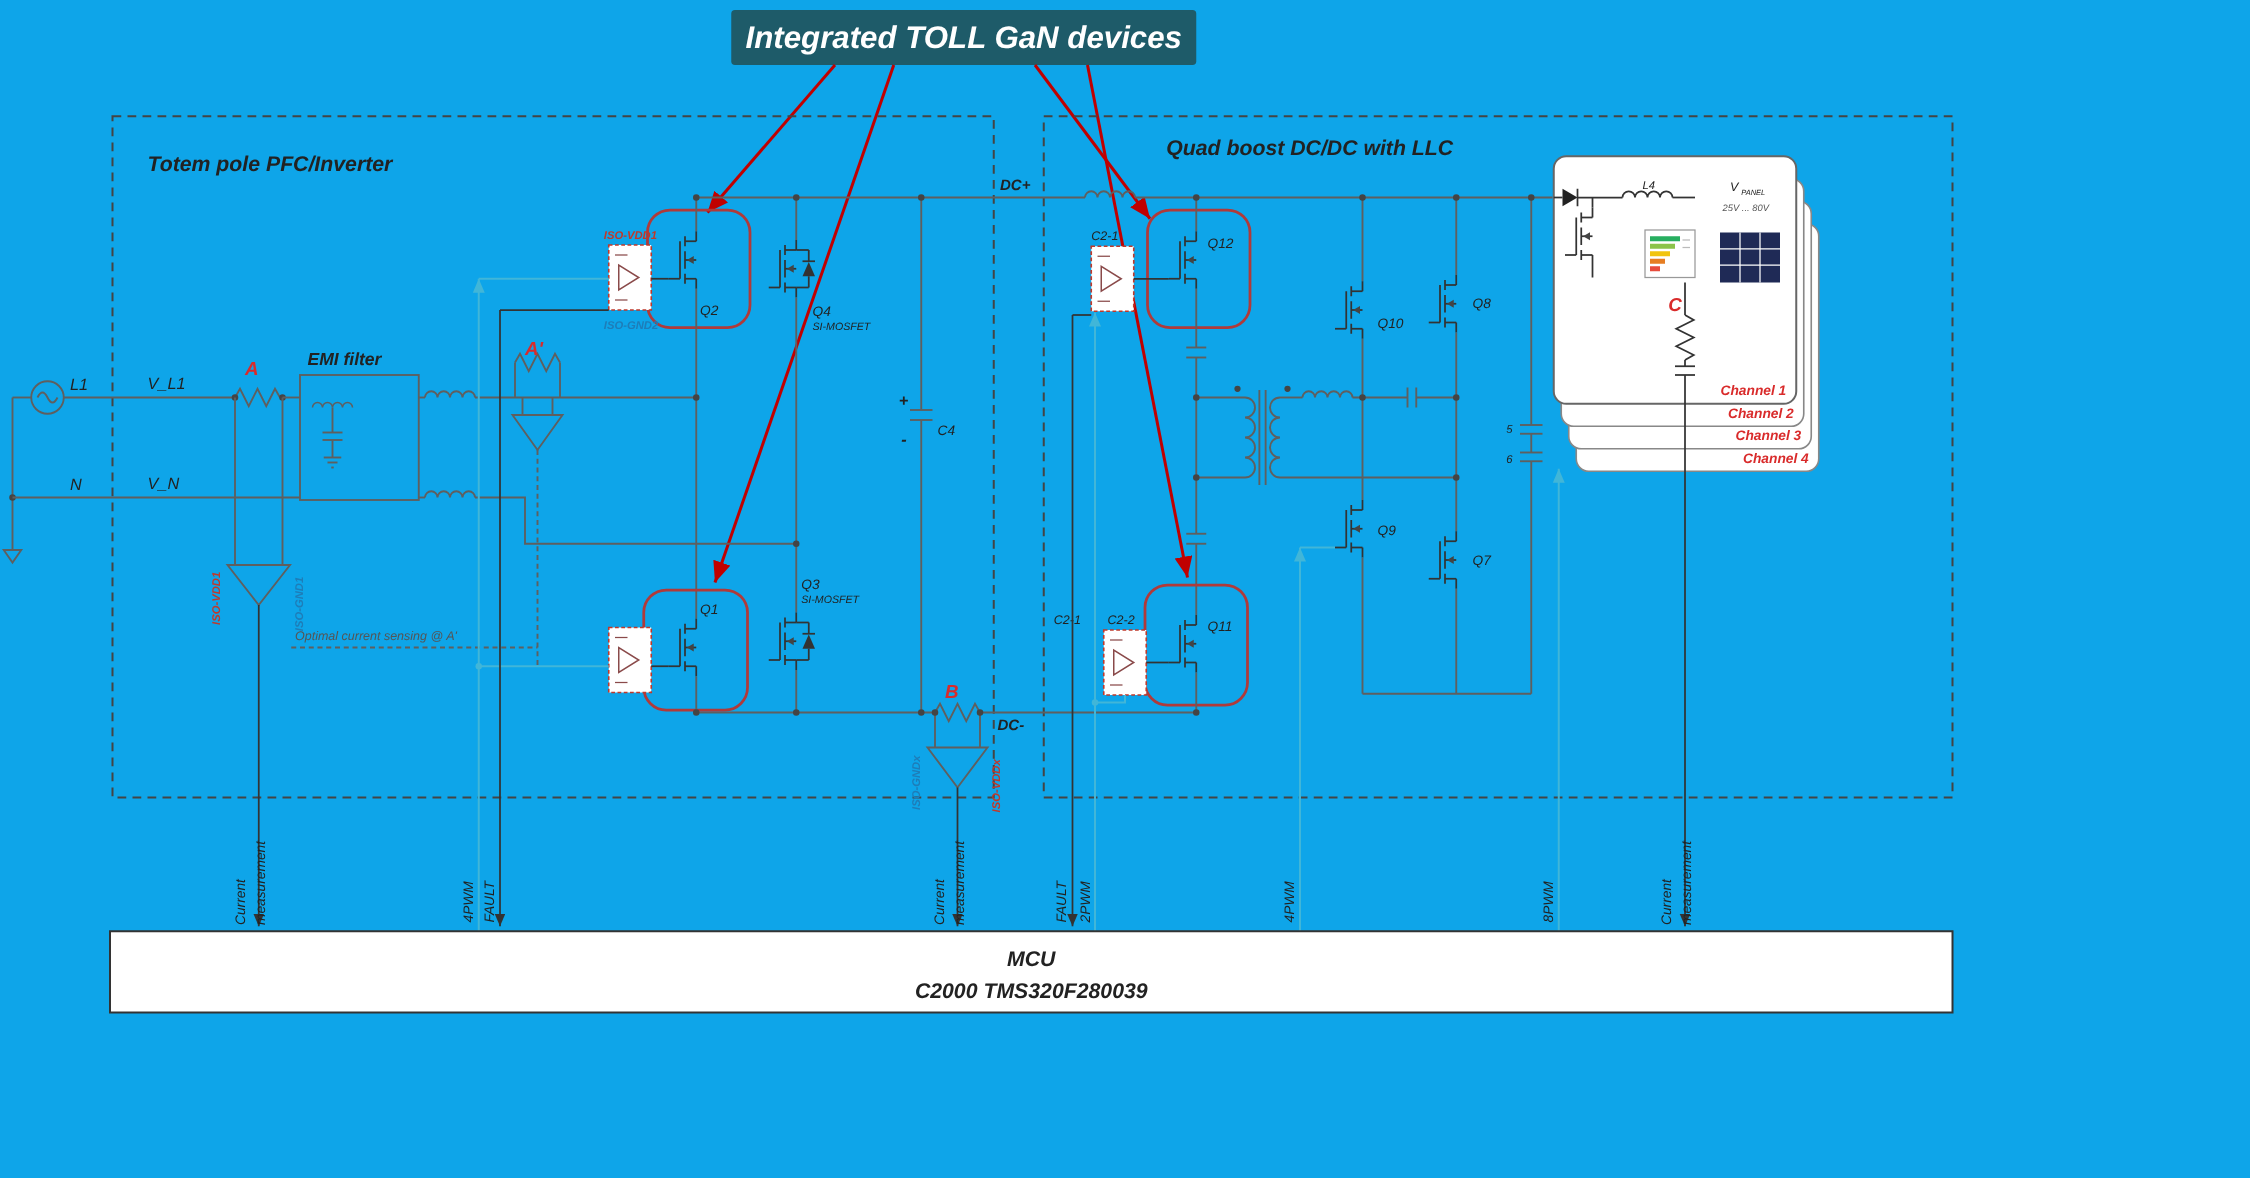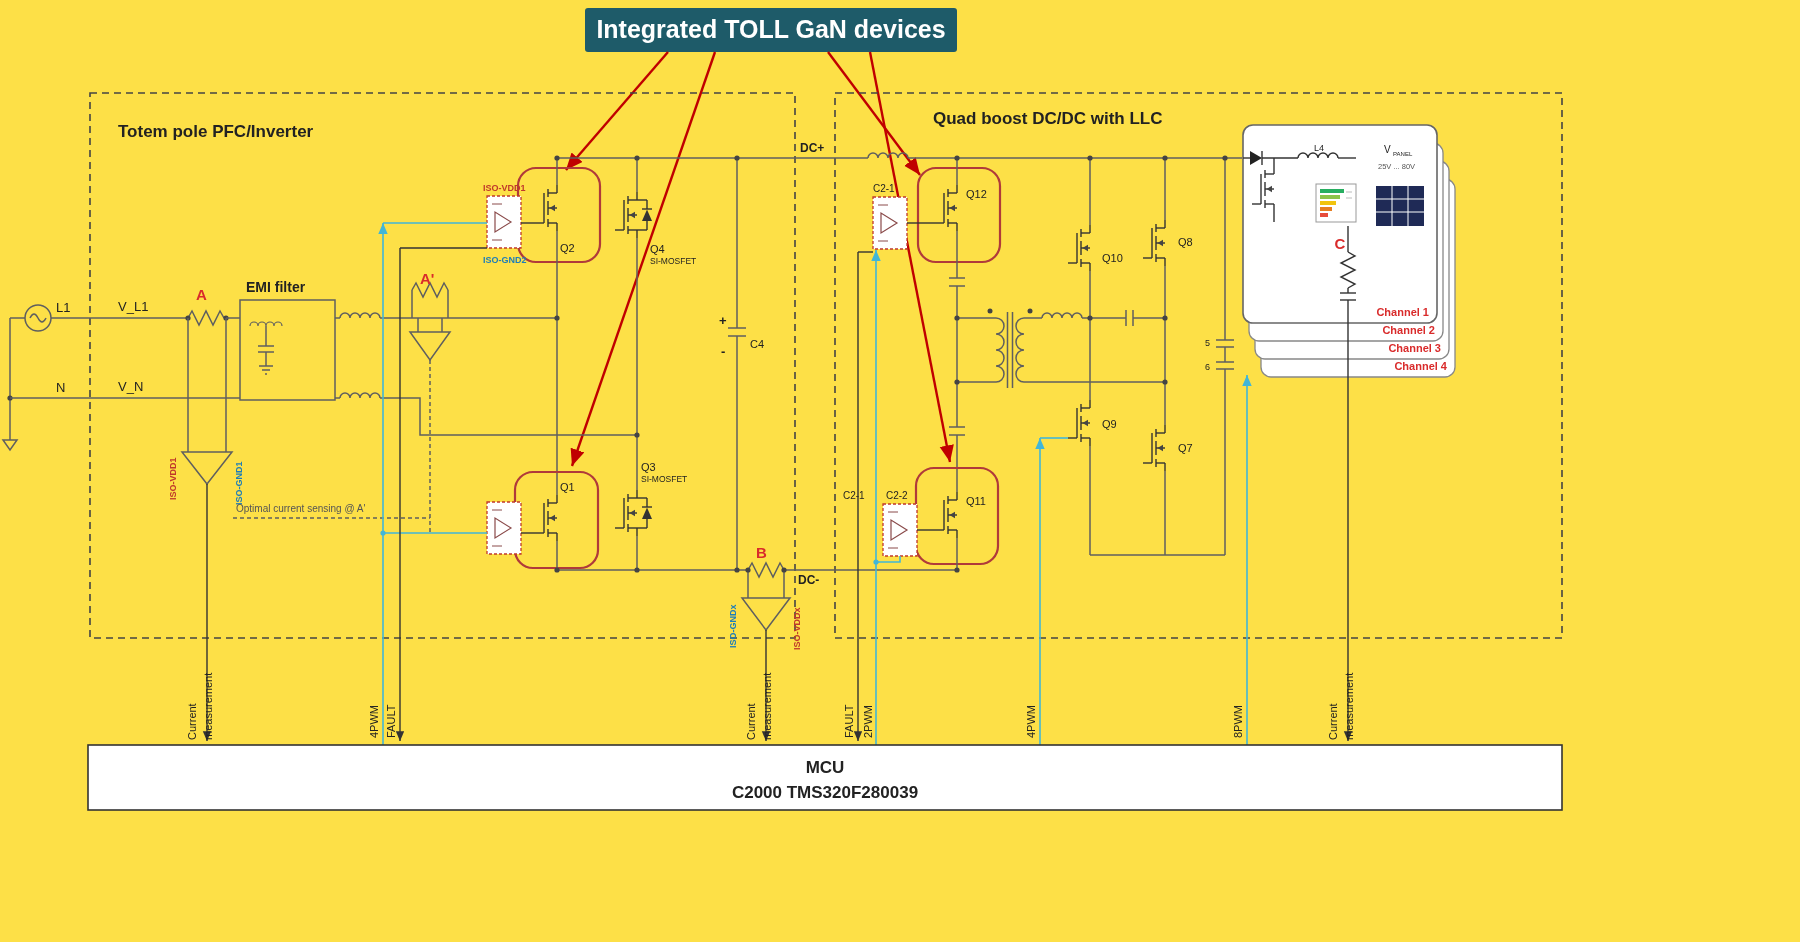--- a/index.html
+++ b/index.html
@@ -1,16 +1,16 @@
 <!DOCTYPE html>
 <html><head>
 <meta charset="utf-8">
 <style>
   html,body{margin:0;padding:0;background:#fff;}
-  .stage{width:1800px;height:942px;position:relative;background:#fde047;overflow:hidden;}
+  .stage{width:1800px;height:942px;position:relative;background:#0ea5e9;overflow:hidden;font-style:italic;}
   svg text{font-family:"Liberation Sans",sans-serif;fill:#222;}
   .w{stroke:#5f5f5f;stroke-width:1.5;fill:none;}
   .wd{stroke:#333;stroke-width:1.4;fill:none;}
   .cy{stroke:#41b6d8;stroke-width:1.6;fill:none;}
   .dsh2{stroke-dasharray:4 3;}
   .boxdash{fill:none;stroke:#444;stroke-width:1.6;stroke-dasharray:7 5;}
   .redbox{fill:none;stroke:#b03a3a;stroke-width:2.2;}
   .nd{fill:#444;}
   .b{font-weight:bold;}
   .t7{font-size:7.5px}.t8{font-size:8.5px}.t9{font-size:9px}.t10{font-size:10px}

